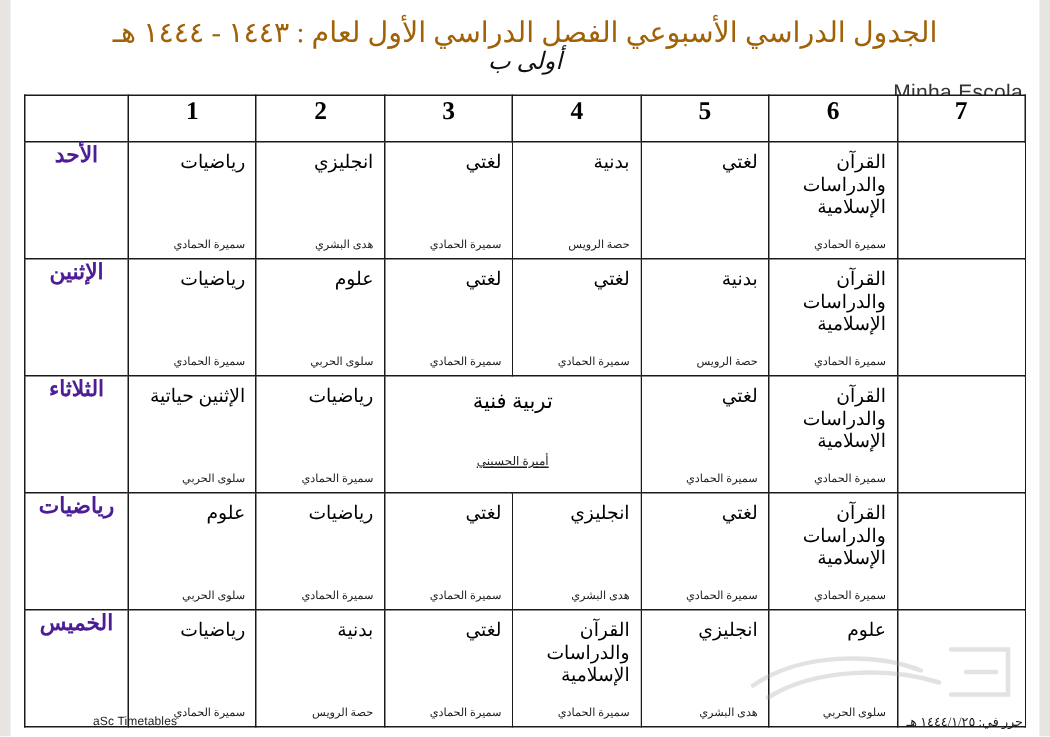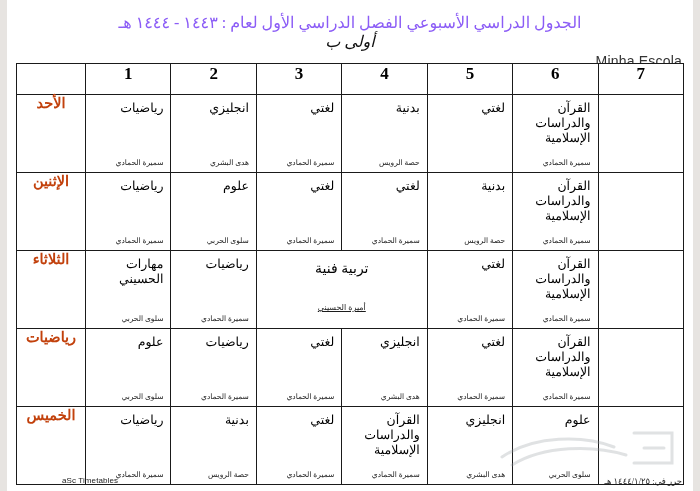--- a/index.html
+++ b/index.html
@@ -33,25 +33,25 @@
   .edge-right { right: 0; }
 
   .title-block {
     position: absolute;
     top: 14px;
     left: 0;
     right: 0;
     text-align: center;
   }
   .title-main {
-    font-size: 16px;
+    font-size: 19px;
     font-weight: 400;
     letter-spacing: 0px;
     line-height: 17px;
-    color: #8b5cf6;
+    color: #a16207;
   }
   .title-sub {
     font-size: 16px;
     font-weight: 400;
     line-height: 20px;
     margin-top: 1px;
     color: #111111;
     font-style: italic;
   }
   .school-name {
@@ -92,21 +92,21 @@
     text-align: center;
     vertical-align: middle;
     color: #000000;
   }
   td.day-cell {
     width: 68px;
     text-align: center;
     vertical-align: middle;
     font-size: 14.5px;
     font-weight: 700;
-    color: #c2410c;
+    color: #4c1d95;
     height: 77px;
   }
   td.slot {
     height: 77px;
     position: relative;
     margin-left: 35px;
   }
   .slot-inner {
     position: relative;
     height: 77px;
@@ -340,21 +340,21 @@
             </div>
           </td>
           <td class="slot">
             <div class="slot-inner">
               <div class="subject">رياضيات</div>
               <div class="teacher">سميرة الحمادي</div>
             </div>
           </td>
           <td class="slot">
             <div class="slot-inner">
-              <div class="subject">مهارات الحسيني</div>
+              <div class="subject">الإثنين حياتية</div>
               <div class="teacher">سلوى الحربي</div>
             </div>
           </td>
           <td class="day-cell">الثلاثاء</td>
         </tr>
         <tr>
           <td class="slot empty">
             <div class="slot-inner">
               <div class="subject"></div>
               <div class="teacher"></div>

